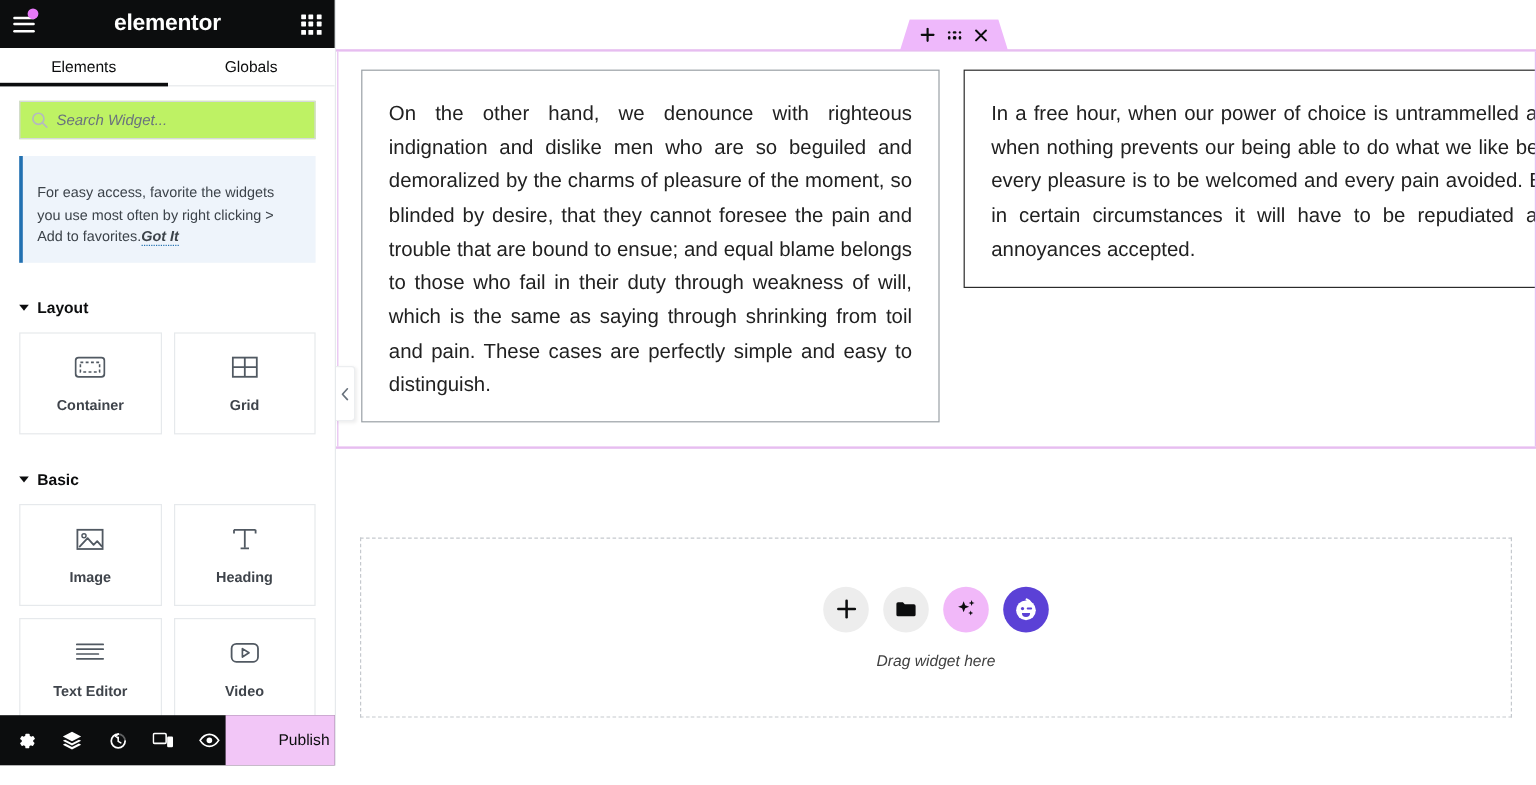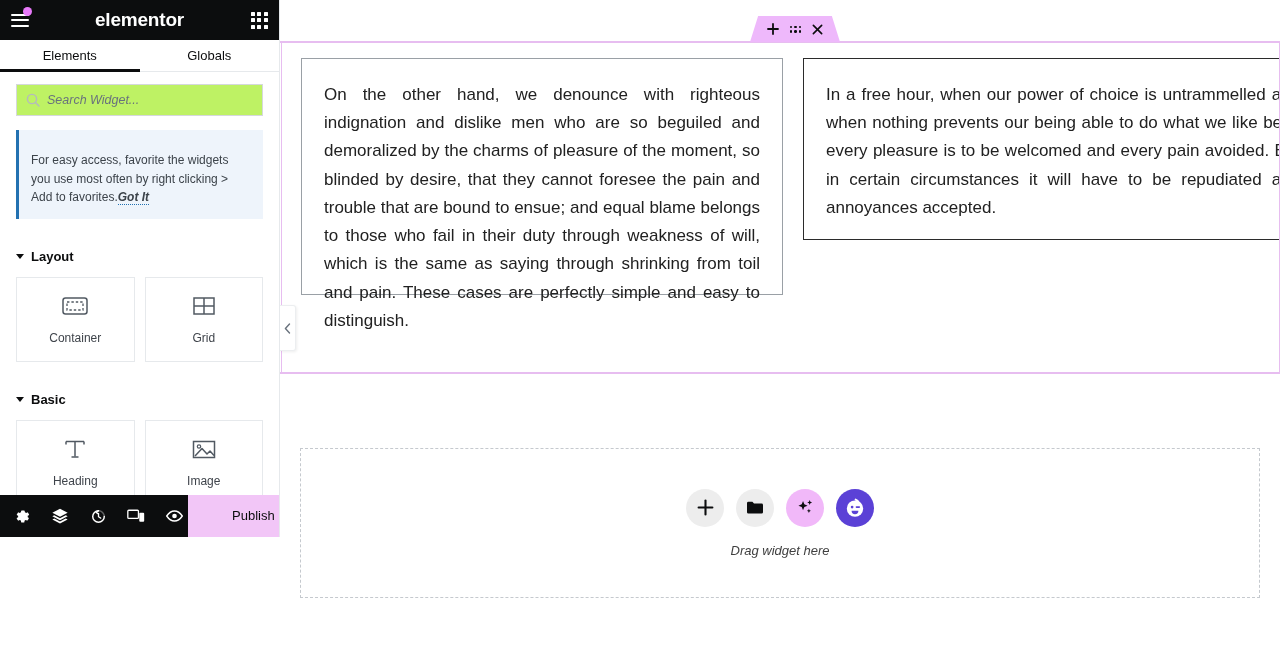--- a/index.html
+++ b/index.html
@@ -7,21 +7,21 @@
     width: 1280px; height: 654px;
     overflow: hidden;
     background: #ffffff;
     font-family: "Liberation Sans", sans-serif;
   }
   #app { position: relative; width: 1280px; height: 654px; overflow: hidden; }
 
   
   #panel {
     position: absolute; left: 0; top: 0;
-    width: 280px; height: 537px;
+    width: 280px; height: 638px;
     background: #ffffff;
     border-right: 1px solid #e6e9ec;
     overflow: hidden;
   }
 
   
   #panel-header {
     position: relative;
     height: 40px;
     background: #0c0d0e;
@@ -122,20 +122,21 @@
     border-left: 4.5px solid transparent;
     border-right: 4.5px solid transparent;
     border-top: 5.5px solid #0c0d0e;
   }
   .cat-grid { display: grid; grid-template-columns: 1fr 1fr; gap: 10px; }
   .widget-card {
     height: 85px; border: 1px solid #e6e9ec; background: #fff;
     display: flex; flex-direction: column;
     align-items: center; justify-content: center; gap: 12px;
     cursor: grab;
+    font-weight: bold;
   }
   .widget-card .wlabel { font-size: 12px; color: #3f444b; }
   .wicon { width: 26px; height: 26px; display: flex; align-items: center; justify-content: center; color: #515962; }
 
   
   #panel-footer {
     position: absolute; left: 0; bottom: 0;
     width: 280px; height: 42px;
     background: #0c0d0e;
     display: flex; align-items: stretch;
@@ -204,21 +205,21 @@
   
   .text-widget {
     position: absolute;
     background: #ffffff;
     padding: 22px 22px 18px 22px;
     font-size: 17px; line-height: 1.66;
     color: #212121; text-align: justify;
     font-family: "Liberation Sans", sans-serif;
   }
   #text-widget-left {
-    left: 21px; top: 15px; width: 482px; height: 237px;
+    left: 21px; top: 15px; width: 482px; height: 294px;
     border: 1px solid #9aa0a6;
   }
   #text-widget-right {
     left: 523px; top: 15px; width: 520px; height: 182px;
     border: 1px solid #2b2b2b;
   }
 
   
   #panel-collapse-handle {
     position: absolute; left: 0; top: 305px;
@@ -330,39 +331,39 @@
         </div>
       </div>
 
       <div class="cat-title">
         <span class="caret"></span>
         <span>Basic</span>
       </div>
       <div class="cat-grid">
         <div class="widget-card">
           <span class="wicon">
+            <svg width="24" height="21" viewBox="0 0 24 21">
+              <rect x="1.5" y="2.5" width="21" height="16" fill="none" stroke="#515962" stroke-width="1.5"></rect>
+              <circle cx="7" cy="7.5" r="1.7" fill="none" stroke="#515962" stroke-width="1.2"></circle>
+              <path d="M3 17 L10 9.5 L15 15 L18 12 L22 16.5" fill="none" stroke="#515962" stroke-width="1.5" stroke-linejoin="round"></path>
+            </svg>
+          </span>
+          <span class="wlabel">Image</span>
+        </div>
+        <div class="widget-card">
+          <span class="wicon">
             <svg width="24" height="24" viewBox="0 0 24 24">
               <line x1="3" y1="4.5" x2="21" y2="4.5" stroke="#515962" stroke-width="1.5"></line>
               <line x1="3" y1="4.5" x2="3" y2="7.5" stroke="#515962" stroke-width="1.5"></line>
               <line x1="21" y1="4.5" x2="21" y2="7.5" stroke="#515962" stroke-width="1.5"></line>
               <line x1="12" y1="4.5" x2="12" y2="19.5" stroke="#515962" stroke-width="1.5"></line>
               <line x1="8.5" y1="20" x2="15.5" y2="20" stroke="#515962" stroke-width="1.5"></line>
             </svg>
           </span>
           <span class="wlabel">Heading</span>
-        </div>
-        <div class="widget-card">
-          <span class="wicon">
-            <svg width="24" height="21" viewBox="0 0 24 21">
-              <rect x="1.5" y="2.5" width="21" height="16" fill="none" stroke="#515962" stroke-width="1.5"></rect>
-              <circle cx="7" cy="7.5" r="1.7" fill="none" stroke="#515962" stroke-width="1.2"></circle>
-              <path d="M3 17 L10 9.5 L15 15 L18 12 L22 16.5" fill="none" stroke="#515962" stroke-width="1.5" stroke-linejoin="round"></path>
-            </svg>
-          </span>
-          <span class="wlabel">Image</span>
         </div>
         <div class="widget-card">
           <span class="wicon">
             <svg width="26" height="20" viewBox="0 0 26 20">
               <g stroke="#515962" stroke-width="1.4" stroke-linecap="round">
                 <line x1="2" y1="3" x2="24" y2="3"></line>
                 <line x1="2" y1="7" x2="24" y2="7"></line>
                 <line x1="2" y1="11" x2="20" y2="11"></line>
                 <line x1="2" y1="15" x2="24" y2="15"></line>
               </g>

